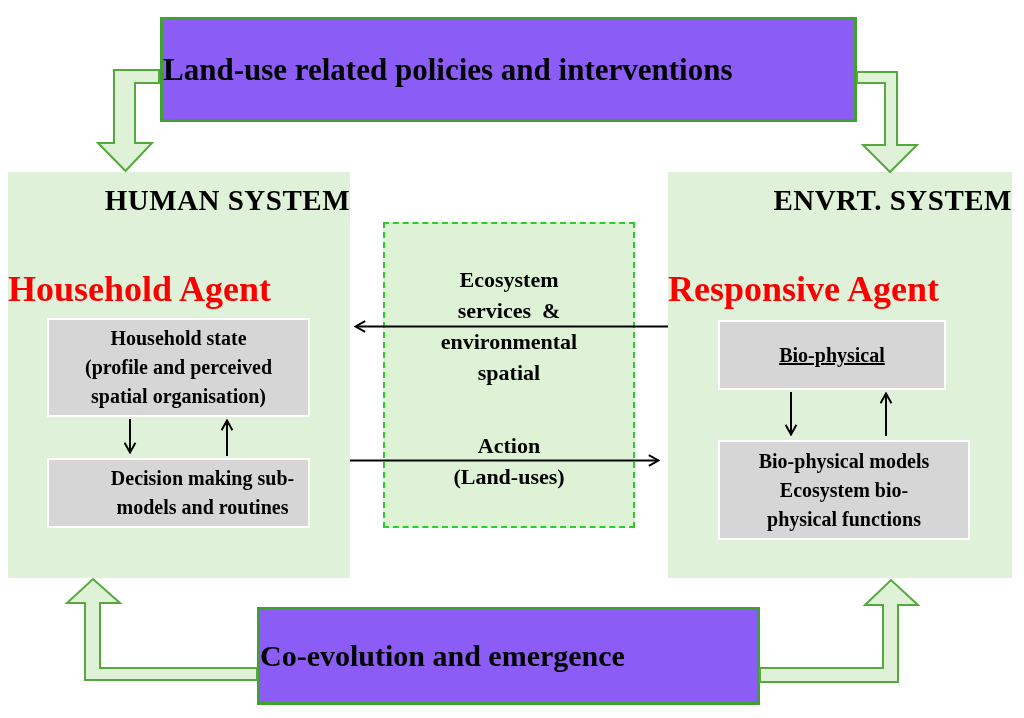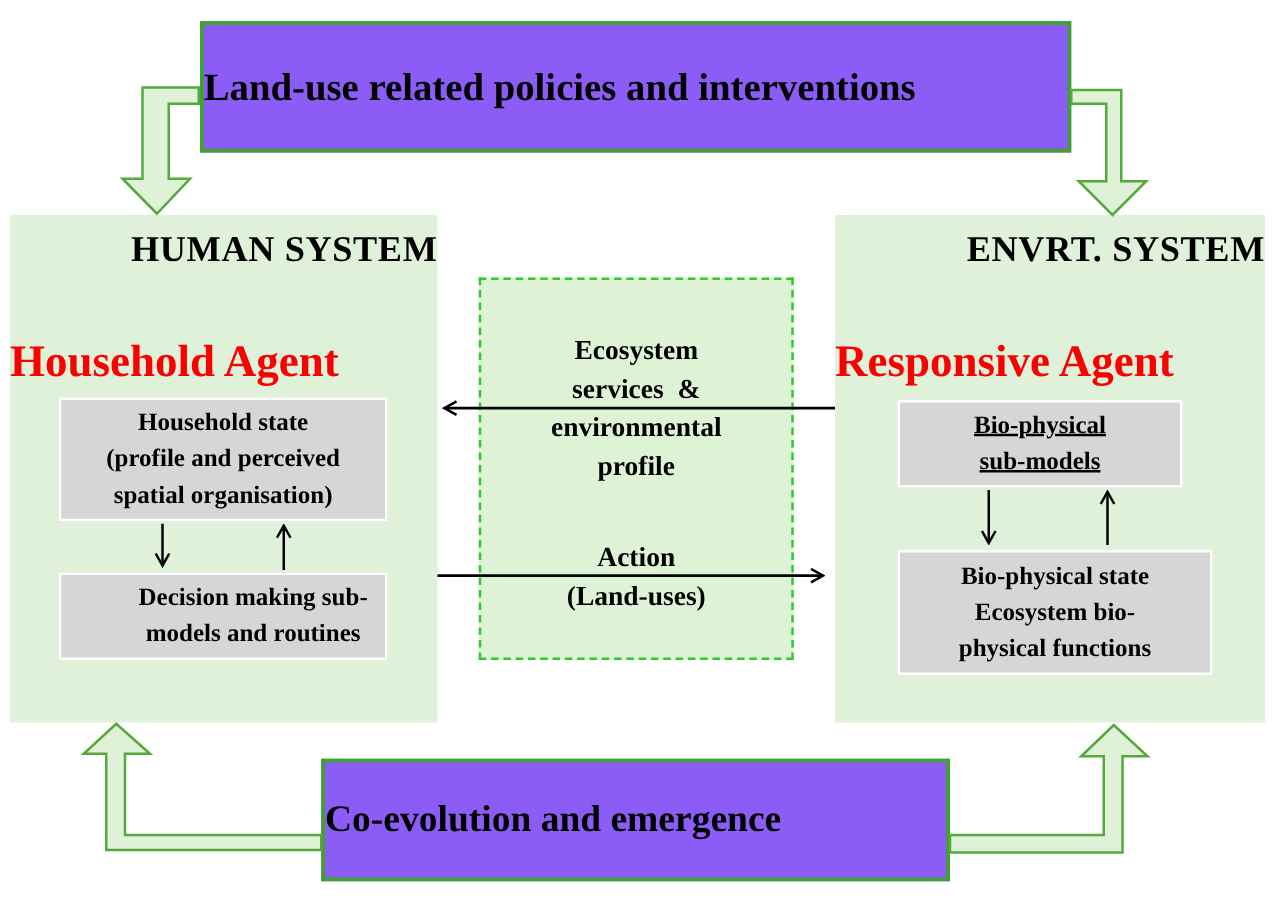--- a/index.html
+++ b/index.html
@@ -63,35 +63,34 @@
       <div>Decision making sub-</div>
       <div>models and routines</div>
     </div>
   </div>
 
   <div class="panel envrt">
     <div class="panel-title">ENVRT. SYSTEM</div>
     <div class="agent-title">Responsive Agent</div>
     <div class="graybox gb-submodels">
       <div>Bio-physical</div>
-      <div>sub-models</div>
     </div>
     <div class="graybox gb-bio-state">
-      <div>Bio-physical state</div>
+      <div>Bio-physical models</div>
       <div>Ecosystem bio-</div>
       <div>physical functions</div>
     </div>
   </div>
 
   <div class="dashed-zone">
     <div class="flow-label flow-eco">
       <div>Ecosystem</div>
       <div>services&nbsp; &amp;</div>
       <div>environmental</div>
-      <div>profile</div>
+      <div>spatial</div>
     </div>
     <div class="flow-label flow-action">
       <div>Action</div>
       <div>(Land-uses)</div>
     </div>
   </div>
 
   <div class="banner bottom">
     <span>Co-evolution and emergence</span>
   </div>

